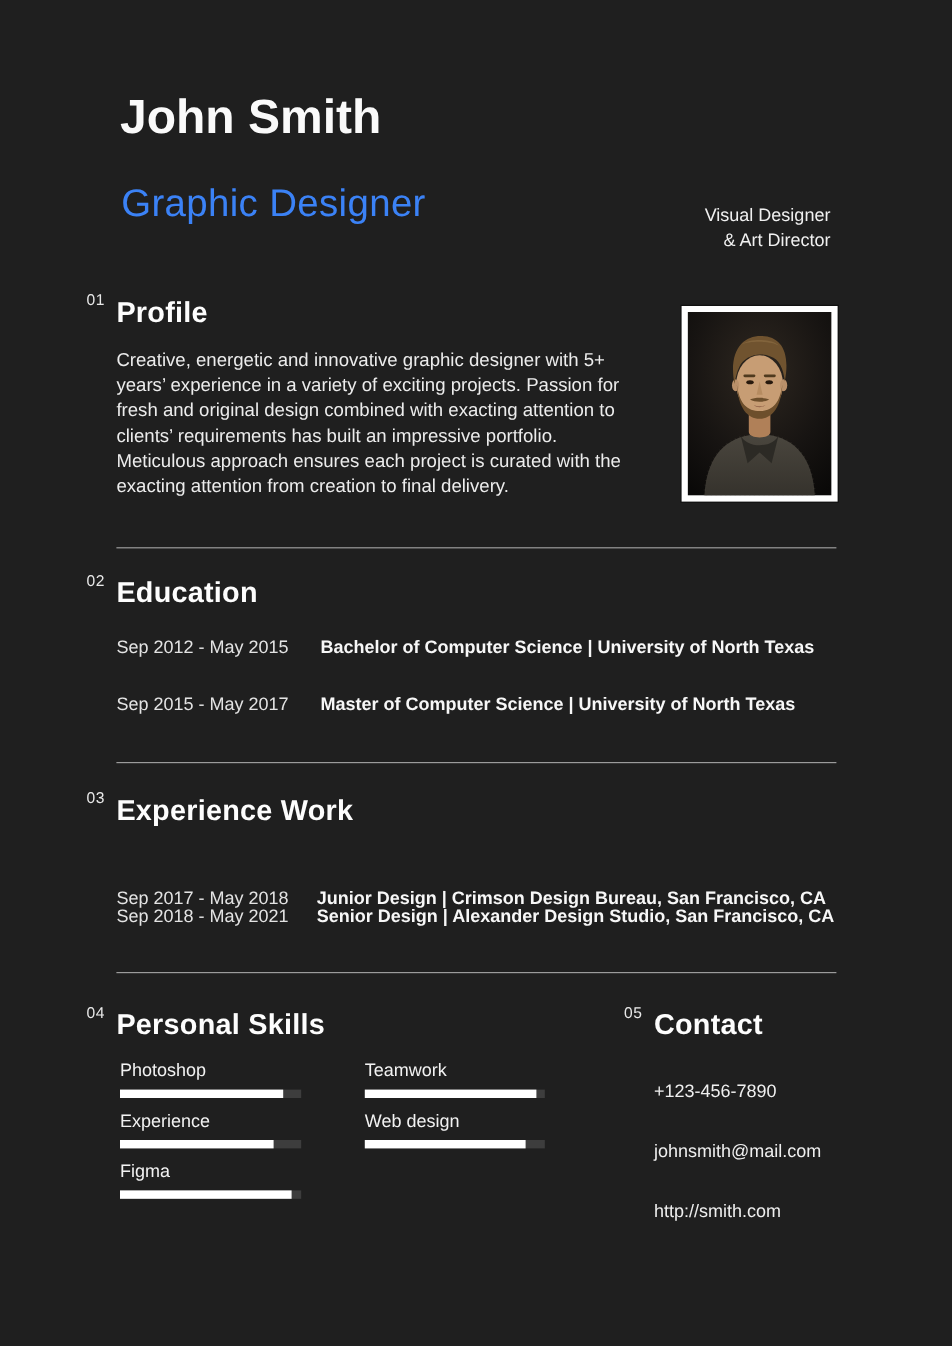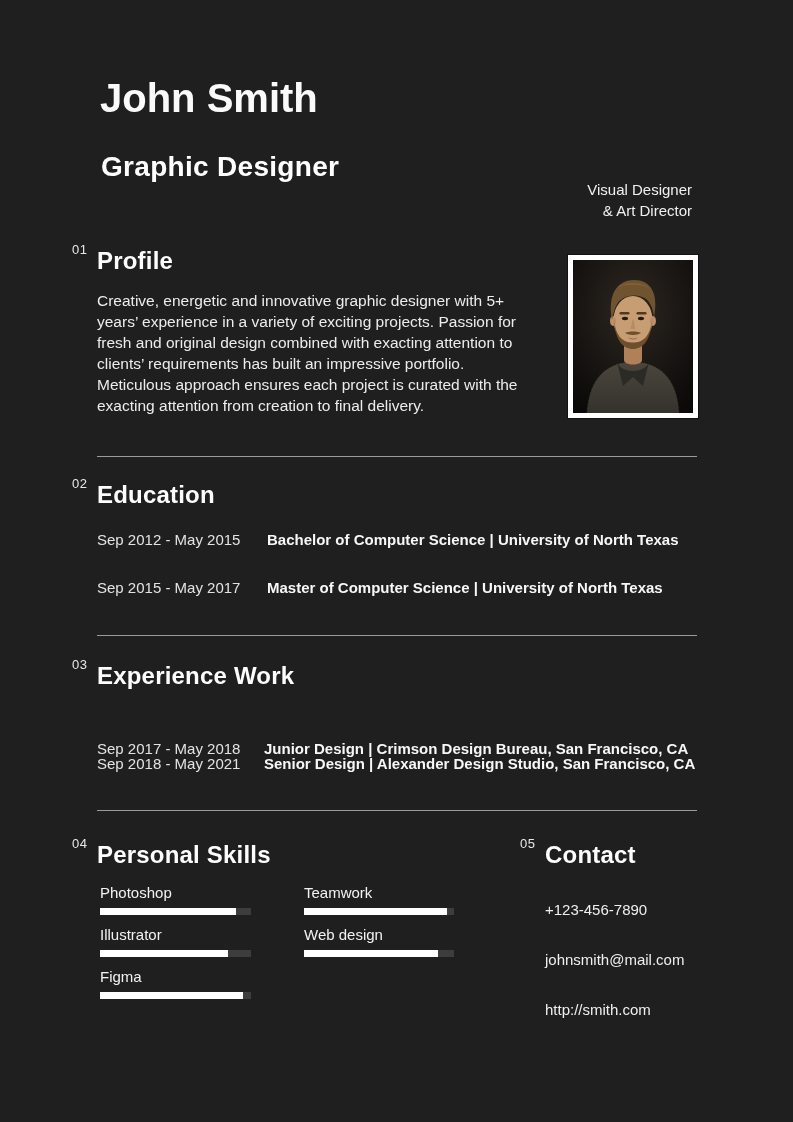--- a/index.html
+++ b/index.html
@@ -14,25 +14,25 @@
   .abs{position:absolute;}
 
   
   .name{
     left:100px;top:76px;
     font-size:40px;font-weight:bold;letter-spacing:0px;
     color:#fafafa;
   }
   .role{
     left:101px;top:151px;
-    font-size:28px;font-weight:700;color:#ffffff;letter-spacing:.3px;
+    font-size:32px;font-weight:400;color:#3b82f6;letter-spacing:.3px;
   }
   .tagline{
     right:101px;top:169px;
-    text-align:right;font-size:15px;line-height:21px;color:#f0f0f0;margin-top:10px;
+    text-align:right;font-size:15px;line-height:21px;color:#f0f0f0;
   }
 
   
   .section-head{left:97px;}
   .sec-num{
     position:absolute;left:-25px;top:-5px;
     font-size:13px;color:#e8e8e8;letter-spacing:.5px;
   }
   .sec-title{font-size:24px;font-weight:bold;color:#fdfdfd;letter-spacing:.2px;}
 
@@ -170,21 +170,21 @@
 </div>
 
 <div class="skills-col col-left">
   <div class="skill">
     <div class="skill-label">Photoshop</div>
     <div class="skill-track">
         <div class="skill-fill" style="width: 90%;"></div>
       </div>
   </div>
   <div class="skill">
-    <div class="skill-label">Illustrator</div>
+    <div class="skill-label">Experience</div>
     <div class="skill-track">
         <div class="skill-fill" style="width: 85%;"></div>
       </div>
   </div>
   <div class="skill">
     <div class="skill-label">Figma</div>
     <div class="skill-track">
         <div class="skill-fill" style="width: 95%;"></div>
       </div>
   </div>

